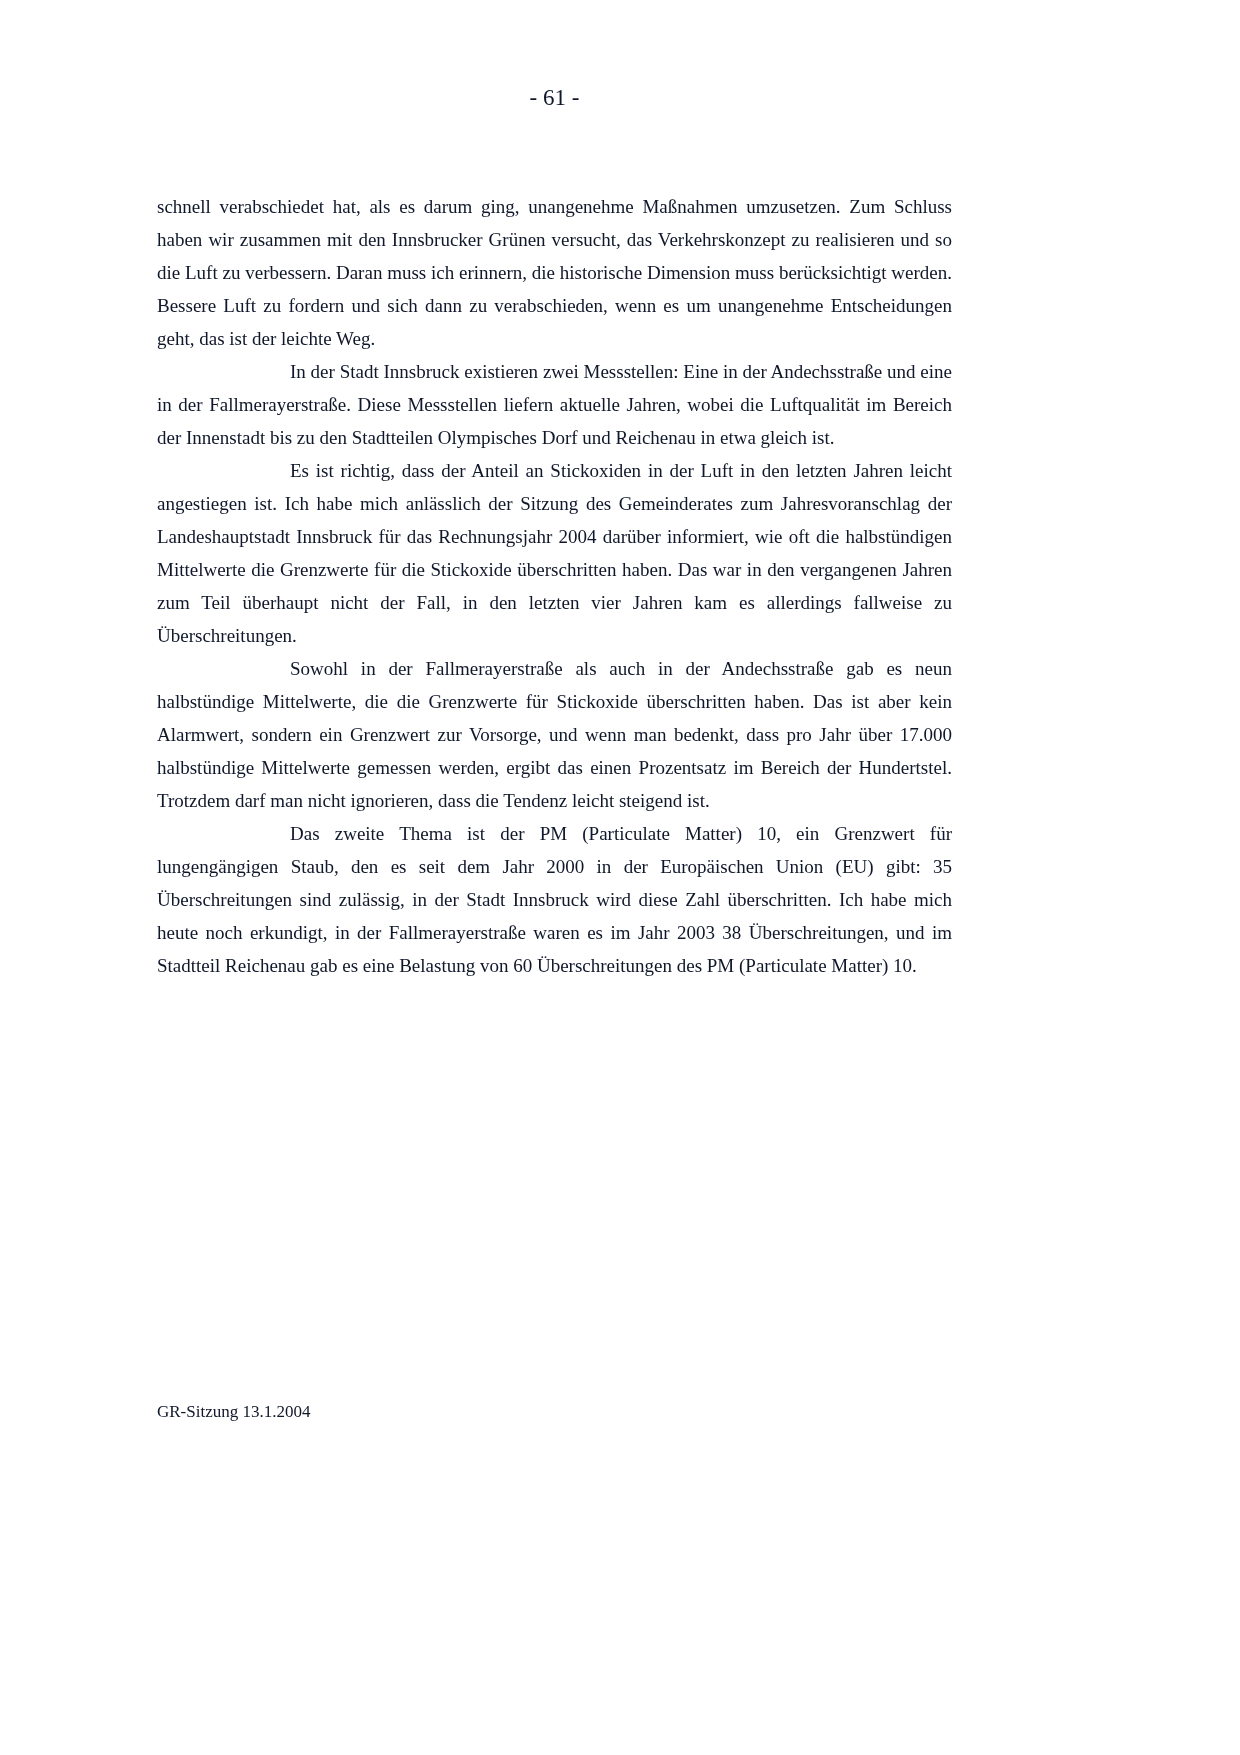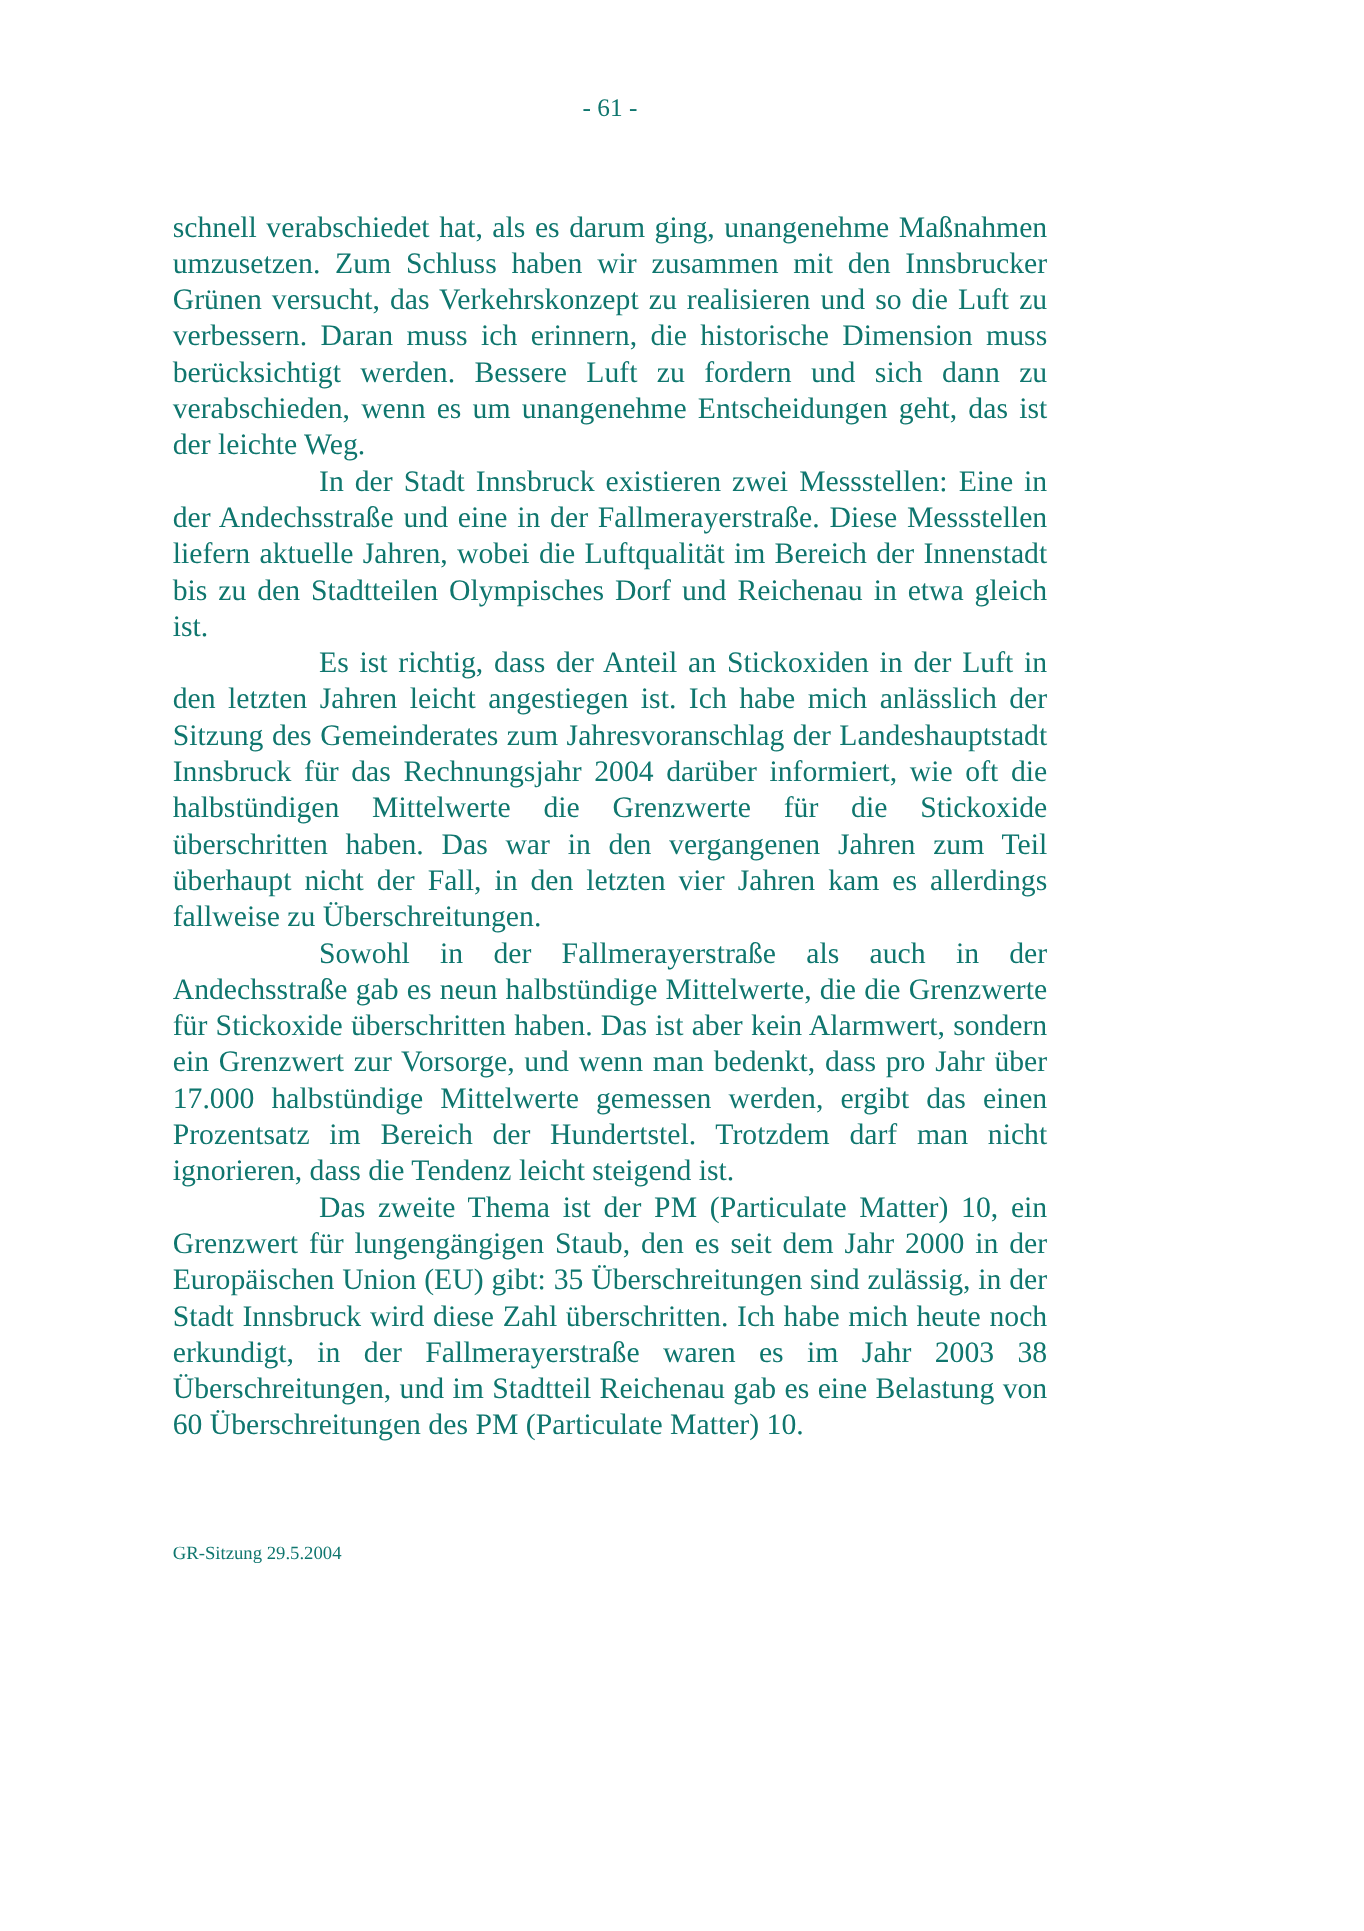--- a/index.html
+++ b/index.html
@@ -5,40 +5,40 @@
     html, body {
       margin: 0;
       padding: 0;
       background: #ffffff;
     }
     .page {
       position: relative;
       width: 1240px;
       height: 1755px;
       background: #ffffff;
-      color: #0f766e;
+      color: #0f172a;
       font-family: "Liberation Serif", "DejaVu Serif", serif;
       overflow: hidden;
     }
     .page-number {
       position: absolute;
       top: 84px;
       left: 157px;
       width: 795px;
       text-align: center;
       font-size: 23px;
       line-height: 28px;
     }
     .body-text {
       position: absolute;
       top: 190px;
       left: 157px;
       width: 795px;
       text-align: justify;
-      font-size: 27px;
+      font-size: 19px;
       line-height: 33px;
     }
     .body-text p {
       margin: 0;
       padding: 0;
     }
     .body-text p.indent {
       text-indent: 133px;
     }
     .footer {
@@ -57,15 +57,15 @@
   <div class="page-number">- 61 -</div>
 
   <div class="body-text">
     <p>schnell verabschiedet hat, als es darum ging, unangenehme Maßnahmen umzusetzen. Zum Schluss haben wir zusammen mit den Innsbrucker Grünen versucht, das Verkehrskonzept zu realisieren und so die Luft zu verbessern. Daran muss ich erinnern, die historische Dimension muss berücksichtigt werden. Bessere Luft zu fordern und sich dann zu verabschieden, wenn es um unangenehme Entscheidungen geht, das ist der leichte Weg.</p>
     <p class="indent">In der Stadt Innsbruck existieren zwei Messstellen: Eine in der Andechsstraße und eine in der Fallmerayerstraße. Diese Messstellen liefern aktuelle Jahren, wobei die Luftqualität im Bereich der Innenstadt bis zu den Stadtteilen Olympisches Dorf und Reichenau in etwa gleich ist.</p>
     <p class="indent">Es ist richtig, dass der Anteil an Stickoxiden in der Luft in den letzten Jahren leicht angestiegen ist. Ich habe mich anlässlich der Sitzung des Gemeinderates zum Jahresvoranschlag der Landeshauptstadt Innsbruck für das Rechnungsjahr 2004 darüber informiert, wie oft die halbstündigen Mittelwerte die Grenzwerte für die Stickoxide überschritten haben. Das war in den vergangenen Jahren zum Teil überhaupt nicht der Fall, in den letzten vier Jahren kam es allerdings fallweise zu Überschreitungen.</p>
     <p class="indent">Sowohl in der Fallmerayerstraße als auch in der Andechsstraße gab es neun halbstündige Mittelwerte, die die Grenzwerte für Stickoxide überschritten haben. Das ist aber kein Alarmwert, sondern ein Grenzwert zur Vorsorge, und wenn man bedenkt, dass pro Jahr über 17.000 halbstündige Mittelwerte gemessen werden, ergibt das einen Prozentsatz im Bereich der Hundertstel. Trotzdem darf man nicht ignorieren, dass die Tendenz leicht steigend ist.</p>
     <p class="indent">Das zweite Thema ist der PM (Particulate Matter) 10, ein Grenzwert für lungengängigen Staub, den es seit dem Jahr 2000 in der Europäischen Union (EU) gibt: 35 Überschreitungen sind zulässig, in der Stadt Innsbruck wird diese Zahl überschritten. Ich habe mich heute noch erkundigt, in der Fallmerayerstraße waren es im Jahr 2003 38 Überschreitungen, und im Stadtteil Reichenau gab es eine Belastung von 60 Überschreitungen des PM (Particulate Matter) 10.</p>
   </div>
 
-  <div class="footer">GR-Sitzung 29.5.2004</div>
+  <div class="footer">GR-Sitzung 13.1.2004</div>
 
 </div>
 
 </body></html>

